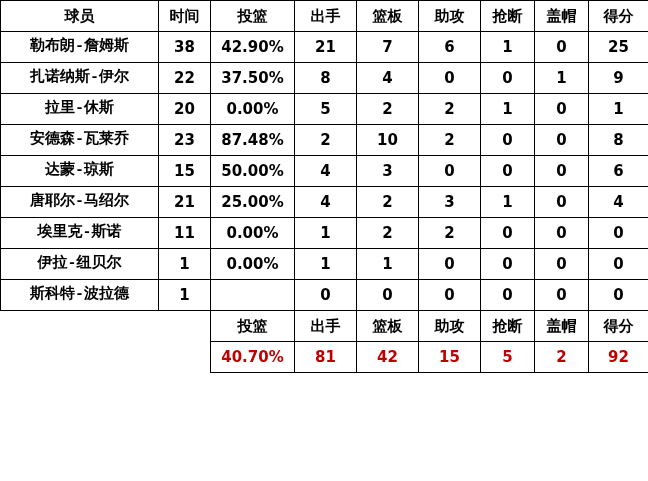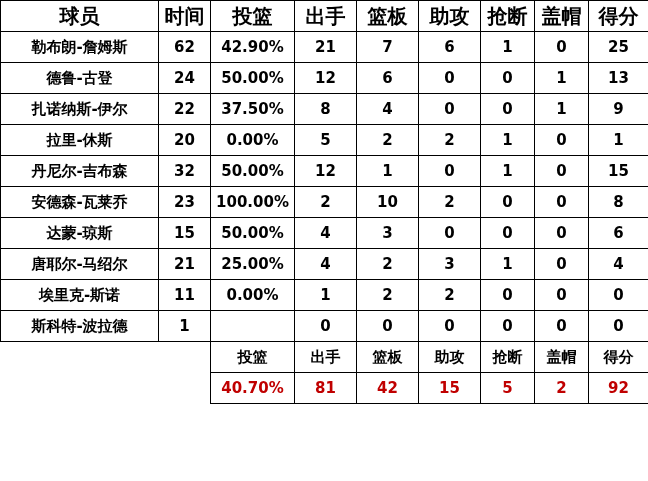--- a/index.html
+++ b/index.html
@@ -32,36 +32,37 @@
     vertical-align: middle;
     font-size: 15px;
     font-weight: bold;
     padding: 0;
     height: 30px;
     line-height: 30px;
     white-space: nowrap;
     overflow: hidden;
   }
   table.stats thead th {
-    font-size: 20px;
+    font-size: 15px;
     font-weight: bold;
   }
   col.c-player { width: 158px; }
   col.c-min    { width: 52px; }
   col.c-pct    { width: 84px; }
   col.c-fga    { width: 62px; }
   col.c-reb    { width: 62px; }
   col.c-ast    { width: 62px; }
   col.c-stl    { width: 54px; }
   col.c-blk    { width: 54px; }
   col.c-pts    { width: 60px; }
 
   td.player-name {
     font-size: 15px;
     letter-spacing: 0px;
+    font-family: Liberation Mono, monospace;
   }
   
   tr.totals-label td,
   tr.totals-label th {
     font-weight: bold;
   }
   tr.totals-label td.blank-cell {
     border: none;
   }
   tr.totals-values td.blank-cell {
@@ -98,41 +99,30 @@
         <th>篮板</th>
         <th>助攻</th>
         <th>抢断</th>
         <th>盖帽</th>
         <th>得分</th>
       </tr>
     </thead>
     <tbody>
       <tr>
         <td class="player-name">勒布朗-詹姆斯</td>
-        <td>62</td>
+        <td>38</td>
         <td>42.90%</td>
         <td>21</td>
         <td>7</td>
         <td>6</td>
         <td>1</td>
         <td>0</td>
         <td>25</td>
       </tr>
       <tr>
-        <td class="player-name">德鲁-古登</td>
-        <td>24</td>
-        <td>50.00%</td>
-        <td>12</td>
-        <td>6</td>
-        <td>0</td>
-        <td>0</td>
-        <td>1</td>
-        <td>13</td>
-      </tr>
-      <tr>
         <td class="player-name">扎诺纳斯-伊尔</td>
         <td>22</td>
         <td>37.50%</td>
         <td>8</td>
         <td>4</td>
         <td>0</td>
         <td>0</td>
         <td>1</td>
         <td>9</td>
       </tr>
@@ -141,34 +131,23 @@
         <td>20</td>
         <td>0.00%</td>
         <td>5</td>
         <td>2</td>
         <td>2</td>
         <td>1</td>
         <td>0</td>
         <td>1</td>
       </tr>
       <tr>
-        <td class="player-name">丹尼尔-吉布森</td>
-        <td>32</td>
-        <td>50.00%</td>
-        <td>12</td>
-        <td>1</td>
-        <td>0</td>
-        <td>1</td>
-        <td>0</td>
-        <td>15</td>
-      </tr>
-      <tr>
         <td class="player-name">安德森-瓦莱乔</td>
         <td>23</td>
-        <td>100.00%</td>
+        <td>87.48%</td>
         <td>2</td>
         <td>10</td>
         <td>2</td>
         <td>0</td>
         <td>0</td>
         <td>8</td>
       </tr>
       <tr>
         <td class="player-name">达蒙-琼斯</td>
         <td>15</td>
@@ -191,20 +170,31 @@
         <td>0</td>
         <td>4</td>
       </tr>
       <tr>
         <td class="player-name">埃里克-斯诺</td>
         <td>11</td>
         <td>0.00%</td>
         <td>1</td>
         <td>2</td>
         <td>2</td>
+        <td>0</td>
+        <td>0</td>
+        <td>0</td>
+      </tr>
+      <tr>
+        <td class="player-name">伊拉-纽贝尔</td>
+        <td>1</td>
+        <td>0.00%</td>
+        <td>1</td>
+        <td>1</td>
+        <td>0</td>
         <td>0</td>
         <td>0</td>
         <td>0</td>
       </tr>
       <tr>
         <td class="player-name">斯科特-波拉德</td>
         <td>1</td>
         <td></td>
         <td>0</td>
         <td>0</td>

